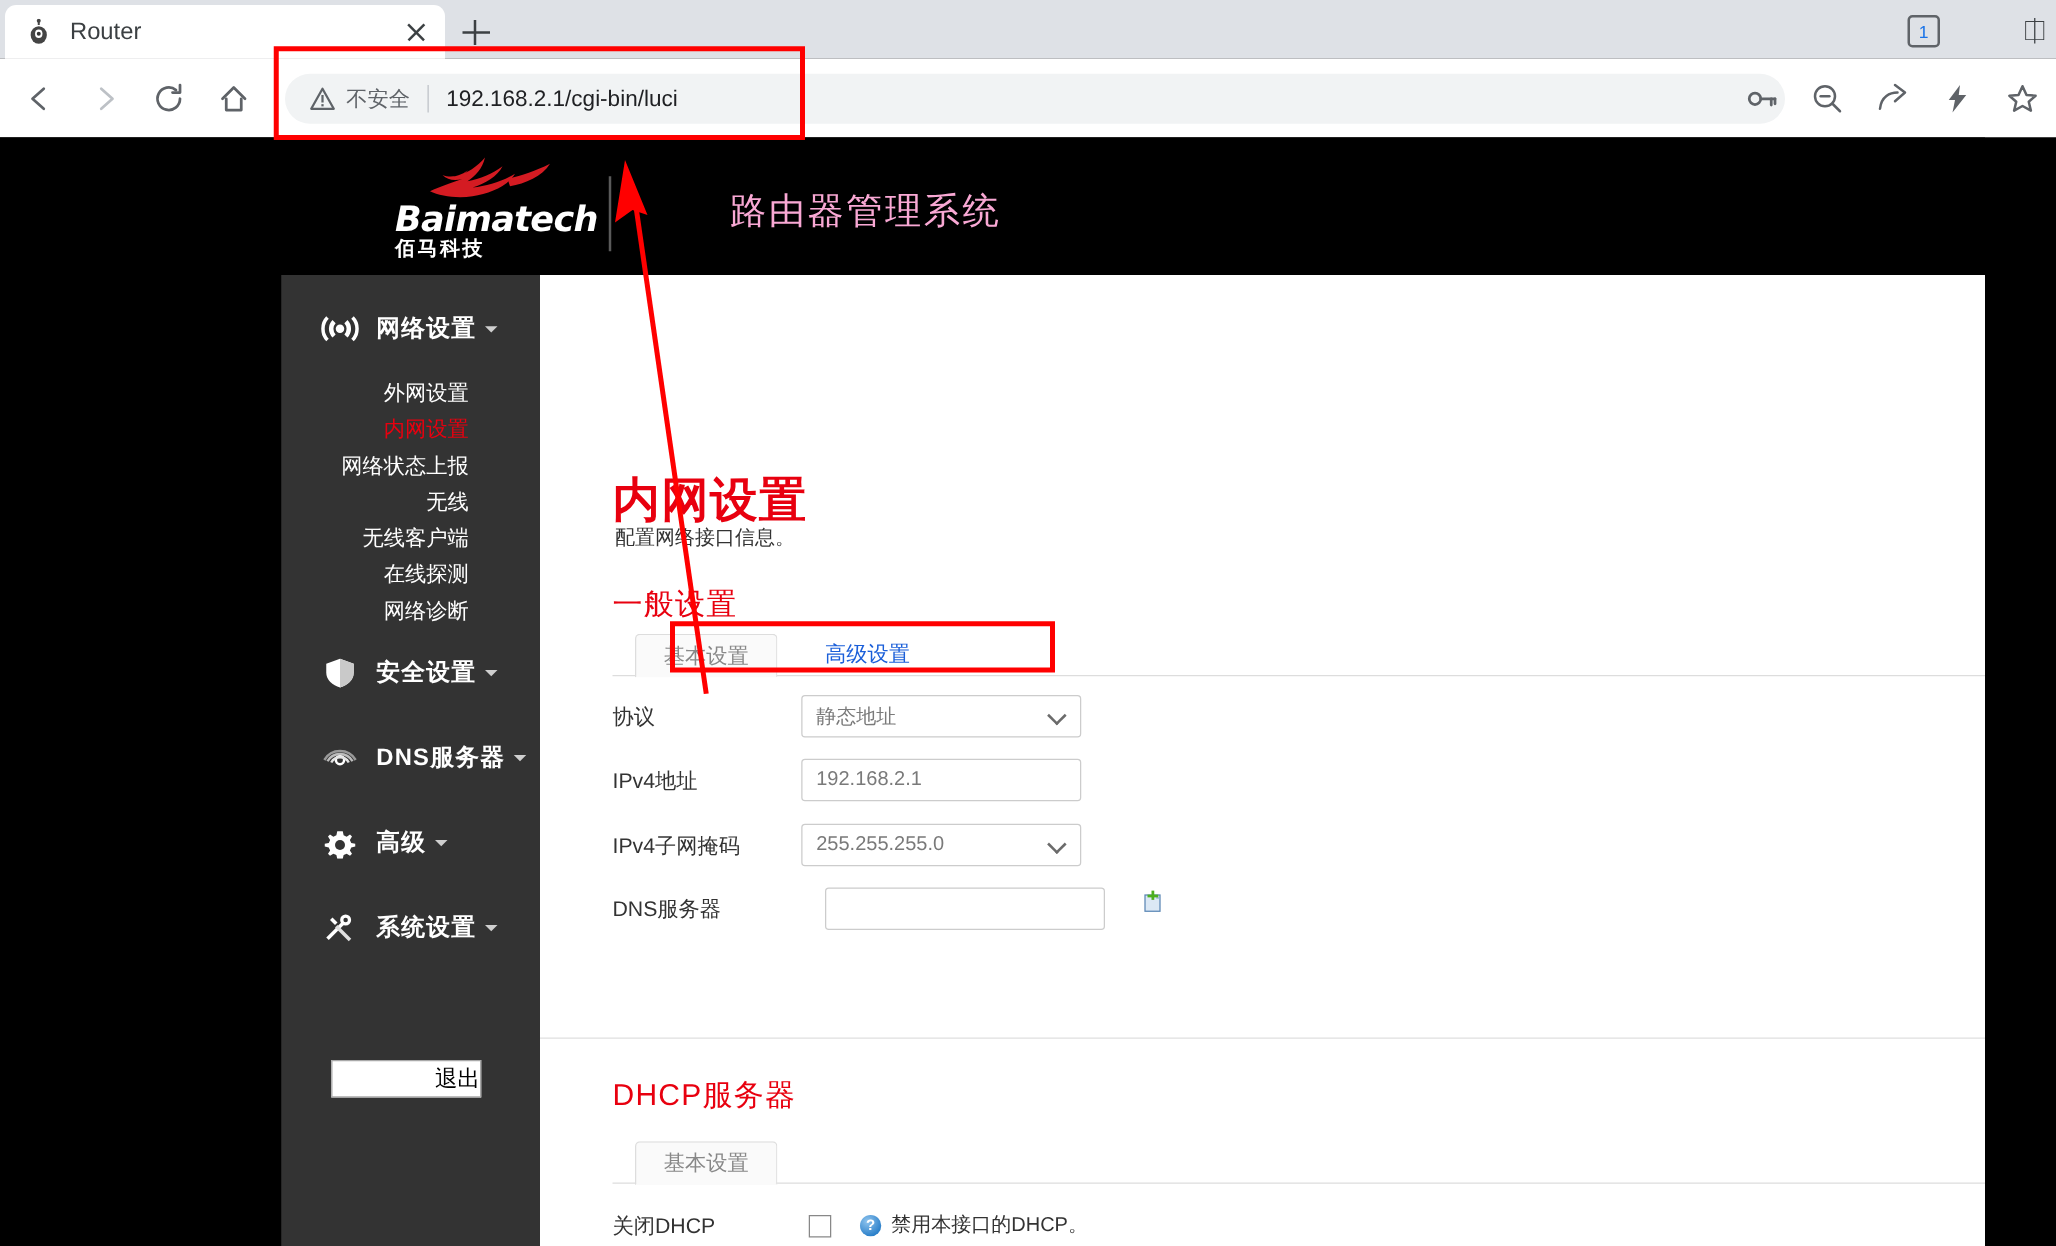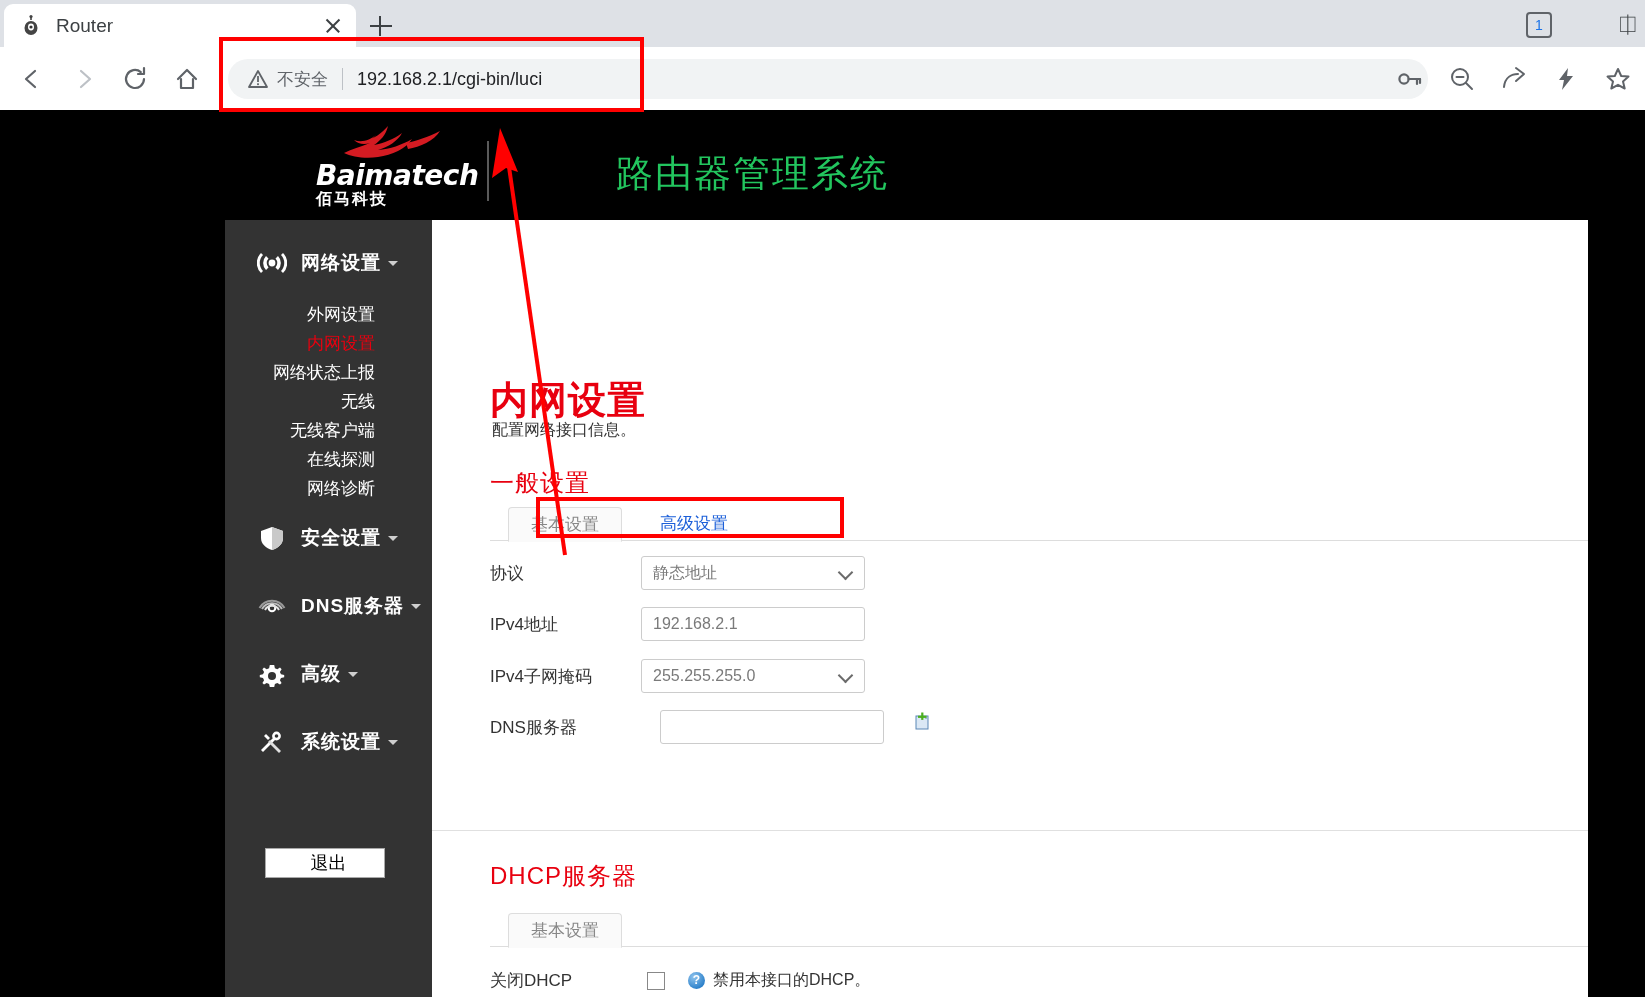--- a/index.html
+++ b/index.html
@@ -110,22 +110,22 @@
   #brand-sub {
     position:absolute; left:0; top:66px; width:132px;
     color:#fff; font-size:16px; font-weight:bold; text-align:left;
     letter-spacing:2px;
   }
   #header-divider {
     position:absolute; left:487px; top:31px; width:2px; height:60px;
     background:#5a5a5a;
   }
   #header-title {
-    position:absolute; left:616px; top:39px;
-    color:#22c55e; font-size:37px; letter-spacing:2px;
+    position:absolute; left:584px; top:39px;
+    color:#f9a8d4; font-size:29px; letter-spacing:2px;
   }
 
   #sidebar {
     position:absolute; left:225px; top:110px; width:207px; height:777px;
     background:#333333;
   }
   .nav-group {
     display:flex; align-items:center; height:50px; padding-left:30px;
   }
   .nav-group-icon {
@@ -144,21 +144,21 @@
     display:inline-block; vertical-align:middle;
   }
   .nav-sub {
     height:29px; line-height:29px; text-align:right;
     padding-right:57px; color:#ffffff; font-size:17px;
   }
   .nav-sub.active { color:#e8000f; }
   #logout-button {
     position:absolute; left:40px; top:628px; width:120px; height:30px;
     background:#fff; border:1px solid #a9a9a9;
-    color:#000; font-size:18px; text-align:center; padding-left:7px;
+    color:#000; font-size:18px; text-align:right; padding-left:7px;
     line-height:28px;
   }
 
   #content {
     position:absolute; left:432px; top:110px; width:1156px; height:887px;
     background:#fff; overflow:hidden;
   }
   #page-title {
     position:absolute; left:58px; top:155px;
     color:#e8000f; font-size:38px; font-weight:bold; letter-spacing:1px;

